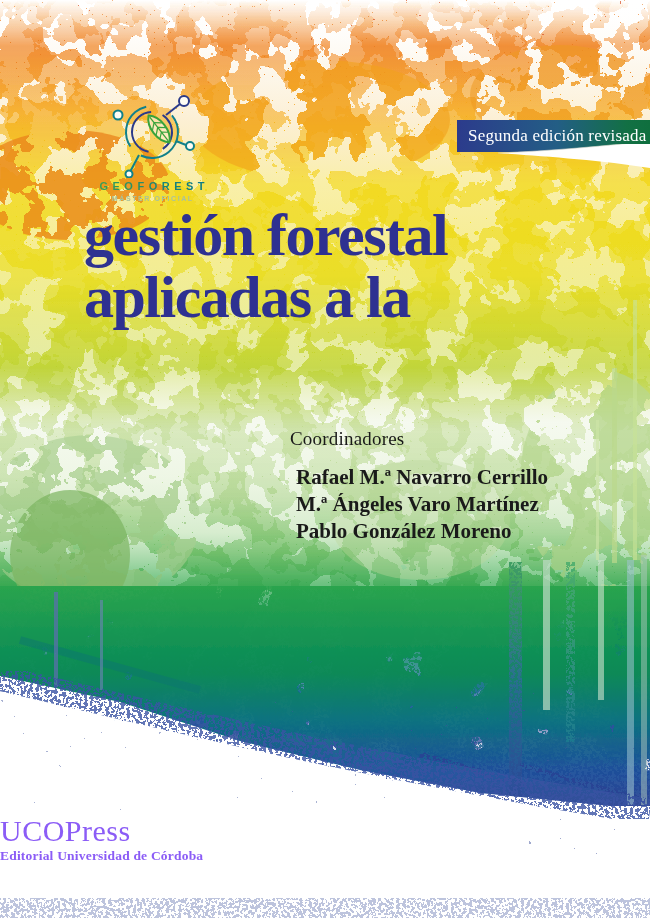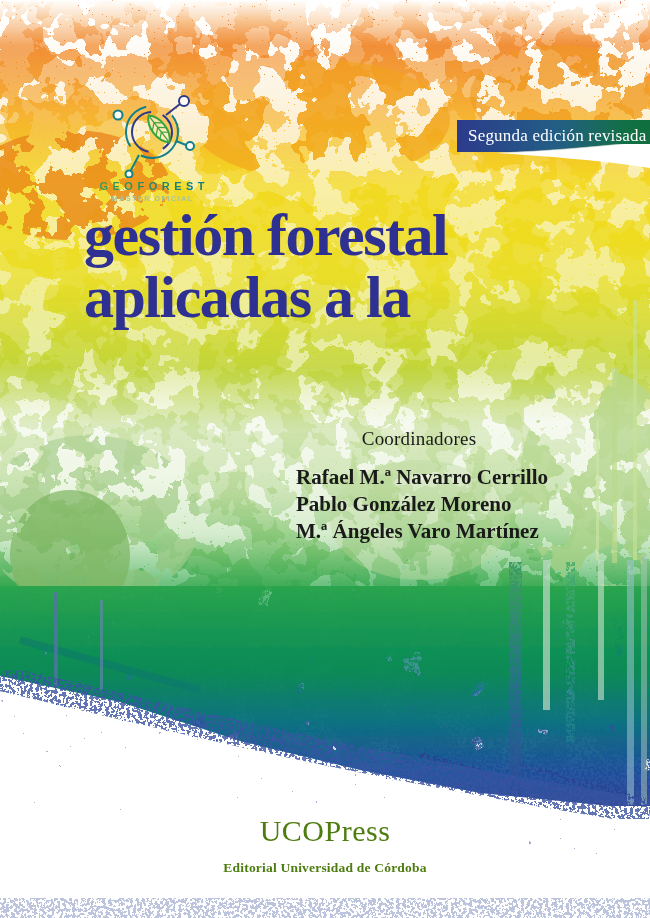--- a/index.html
+++ b/index.html
@@ -44,27 +44,27 @@
 
   
   .title {
     position:absolute; left:84px; top:204px; z-index:3;
     color:#2e3191; font-weight:700; font-size:60px; line-height:62px;
     letter-spacing:-1.5px; white-space:nowrap;
   }
 
   
   .coordinators { position:absolute; left:290px; top:428px; z-index:3; color:#1a1a1a; }
-  .coord-heading { font-size:19px; letter-spacing:.2px; margin:0 0 14px 0; font-weight:400;text-align:center; }
+  .coord-heading { font-size:19px; letter-spacing:.2px; margin:0 0 14px 0; font-weight:400; }
   .coord-name { font-size:21px; font-weight:700; line-height:27px; white-space:nowrap;margin-left:6px; }
 
   
-  .publisher { position:absolute; left:0; right:0; top:814px; z-index:3; text-align:center; color:#4d7c0f; }
+  .publisher { position:absolute; left:0; right:0; top:814px; z-index:3; color:#8b5cf6; }
   .pub-name { font-size:30px; letter-spacing:.5px; }
-  .pub-sub  { font-size:13.5px; font-weight:700; margin-top:12px; letter-spacing:.2px; }
+  .pub-sub  { font-size:13.5px; font-weight:700; margin-top:0; letter-spacing:.2px; }
 </style>
 </head>
 <body>
 
 <div class="cover">
 
   <svg id="bg" width="650" height="918" viewBox="0 0 650 918" aria-hidden="true">
     <defs>
       <linearGradient id="gWash" x1="0" y1="0" x2="0" y2="1">
         <stop offset="0" stop-color="#ffffff" stop-opacity="0"></stop>
@@ -250,22 +250,22 @@
   </div>
 
   <div class="title">
     <div>gestión forestal</div>
     <div>aplicadas a la</div>
   </div>
 
   <div class="coordinators">
     <div class="coord-heading">Coordinadores</div>
     <div class="coord-name">Rafael M.ª Navarro Cerrillo</div>
+    <div class="coord-name">M.ª Ángeles Varo Martínez</div>
     <div class="coord-name">Pablo González Moreno</div>
-    <div class="coord-name">M.ª Ángeles Varo Martínez</div>
   </div>
 
   <div class="publisher">
     <div class="pub-name">UCOPress</div>
     <div class="pub-sub">Editorial Universidad de Córdoba</div>
   </div>
 
 </div>
 
 </body></html>

